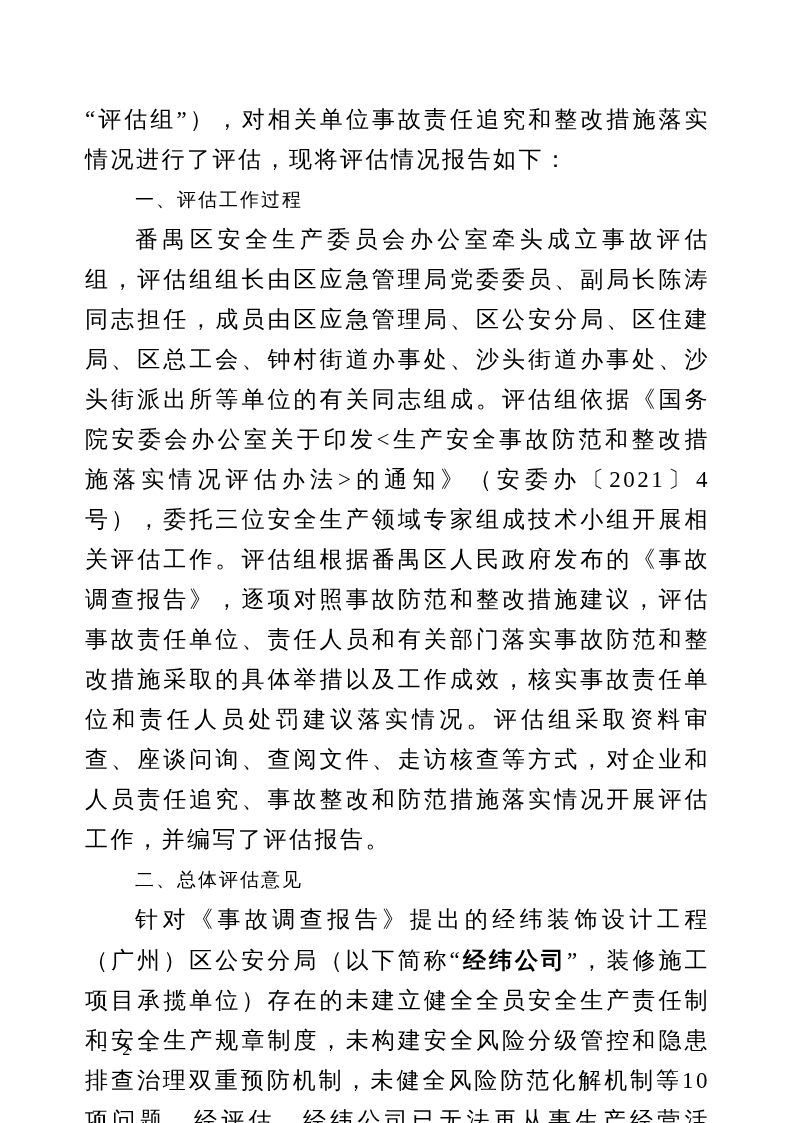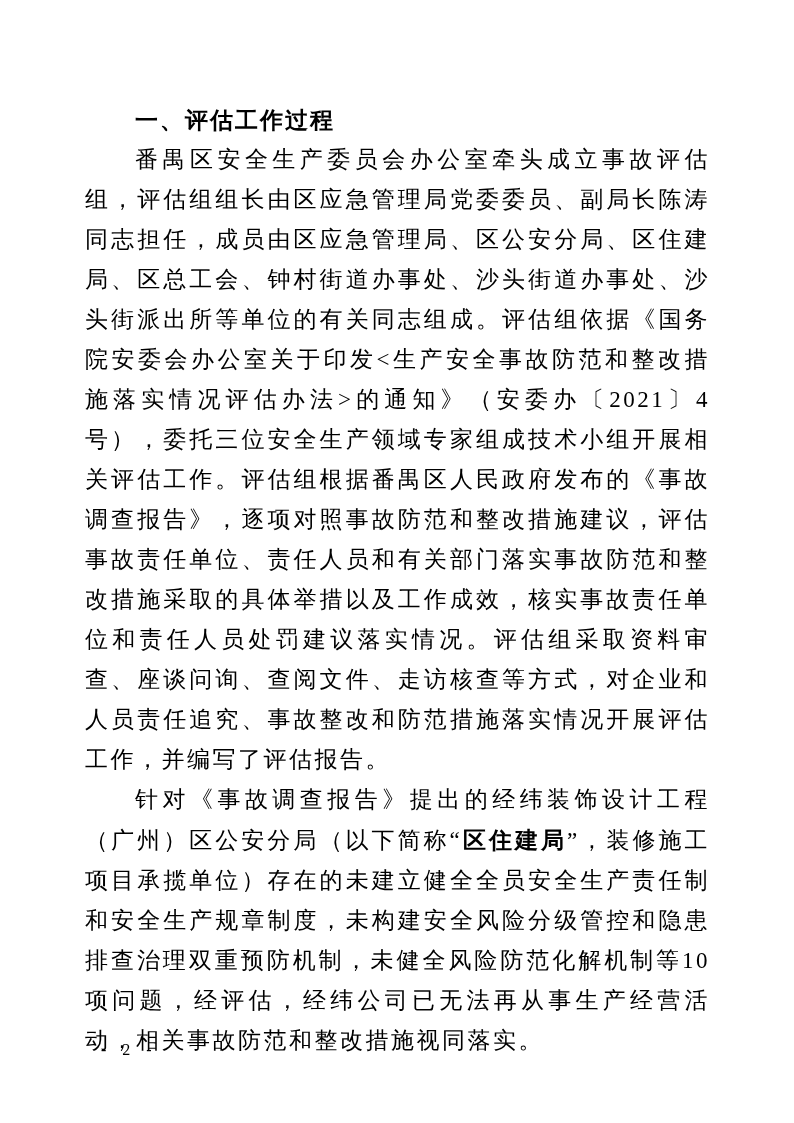--- a/index.html
+++ b/index.html
@@ -23,23 +23,23 @@
     font-size: 23px;
     line-height: 40px;
     letter-spacing: 2.5px;
     text-align: justify;
   }
   .indent-2em {
     text-indent: 50px;
   }
   .section-heading {
     margin: 0;
-    font-size: 23px;
+    font-size: 19px;
     line-height: 40px;
-    font-weight: bold;
+    font-weight: normal;
     letter-spacing: 2px;
     text-indent: 50px;
     font-family: "Liberation Sans", sans-serif;
   }
   .bold-inline {
     font-weight: bold;
     font-family: "Liberation Sans", sans-serif;
   }
   .page-footer {
     position: absolute;
@@ -48,23 +48,25 @@
     font-size: 16px;
     letter-spacing: 6px;
     font-family: "Liberation Serif", serif;
   }
 </style>
 </head>
 <body>
 
 <div class="page">
 
+  <p class="body-text">“评估组”），对相关单位事故责任追究和整改措施落实情况进行了评估，现将评估情况报告如下：</p>
 
   <h2 class="section-heading">一、评估工作过程</h2>
 
   <p class="body-text indent-2em">番禺区安全生产委员会办公室牵头成立事故评估组，评估组组长由区应急管理局党委委员、副局长陈涛同志担任，成员由区应急管理局、区公安分局、区住建局、区总工会、钟村街道办事处、沙头街道办事处、沙头街派出所等单位的有关同志组成。评估组依据《国务院安委会办公室关于印发&lt;生产安全事故防范和整改措施落实情况评估办法&gt;的通知》（安委办〔2021〕4号），委托三位安全生产领域专家组成技术小组开展相关评估工作。评估组根据番禺区人民政府发布的《事故调查报告》，逐项对照事故防范和整改措施建议，评估事故责任单位、责任人员和有关部门落实事故防范和整改措施采取的具体举措以及工作成效，核实事故责任单位和责任人员处罚建议落实情况。评估组采取资料审查、座谈问询、查阅文件、走访核查等方式，对企业和人员责任追究、事故整改和防范措施落实情况开展评估工作，并编写了评估报告。</p>
 
+  <h2 class="section-heading">二、总体评估意见</h2>
 
-  <p class="body-text indent-2em"><span>针对《事故调查报告》提出的经纬装饰设计工程（广州）区公安分局（以下简称“</span><span class="bold-inline">区住建局</span><span>”，装修施工项目承揽单位）存在的未建立健全全员安全生产责任制和安全生产规章制度，未构建安全风险分级管控和隐患排查治理双重预防机制，未健全风险防范化解机制等10项问题，经评估，经纬公司已无法再从事生产经营活动，相关事故防范和整改措施视同落实。</span></p>
+  <p class="body-text indent-2em"><span>针对《事故调查报告》提出的经纬装饰设计工程（广州）区公安分局（以下简称“</span><span class="bold-inline">经纬公司</span><span>”，装修施工项目承揽单位）存在的未建立健全全员安全生产责任制和安全生产规章制度，未构建安全风险分级管控和隐患排查治理双重预防机制，未健全风险防范化解机制等10项问题，经评估，经纬公司已无法再从事生产经营活动，相关事故防范和整改措施视同落实。</span></p>
 
   <div class="page-footer">- 2 -</div>
 
 </div>
 
 </body></html>

